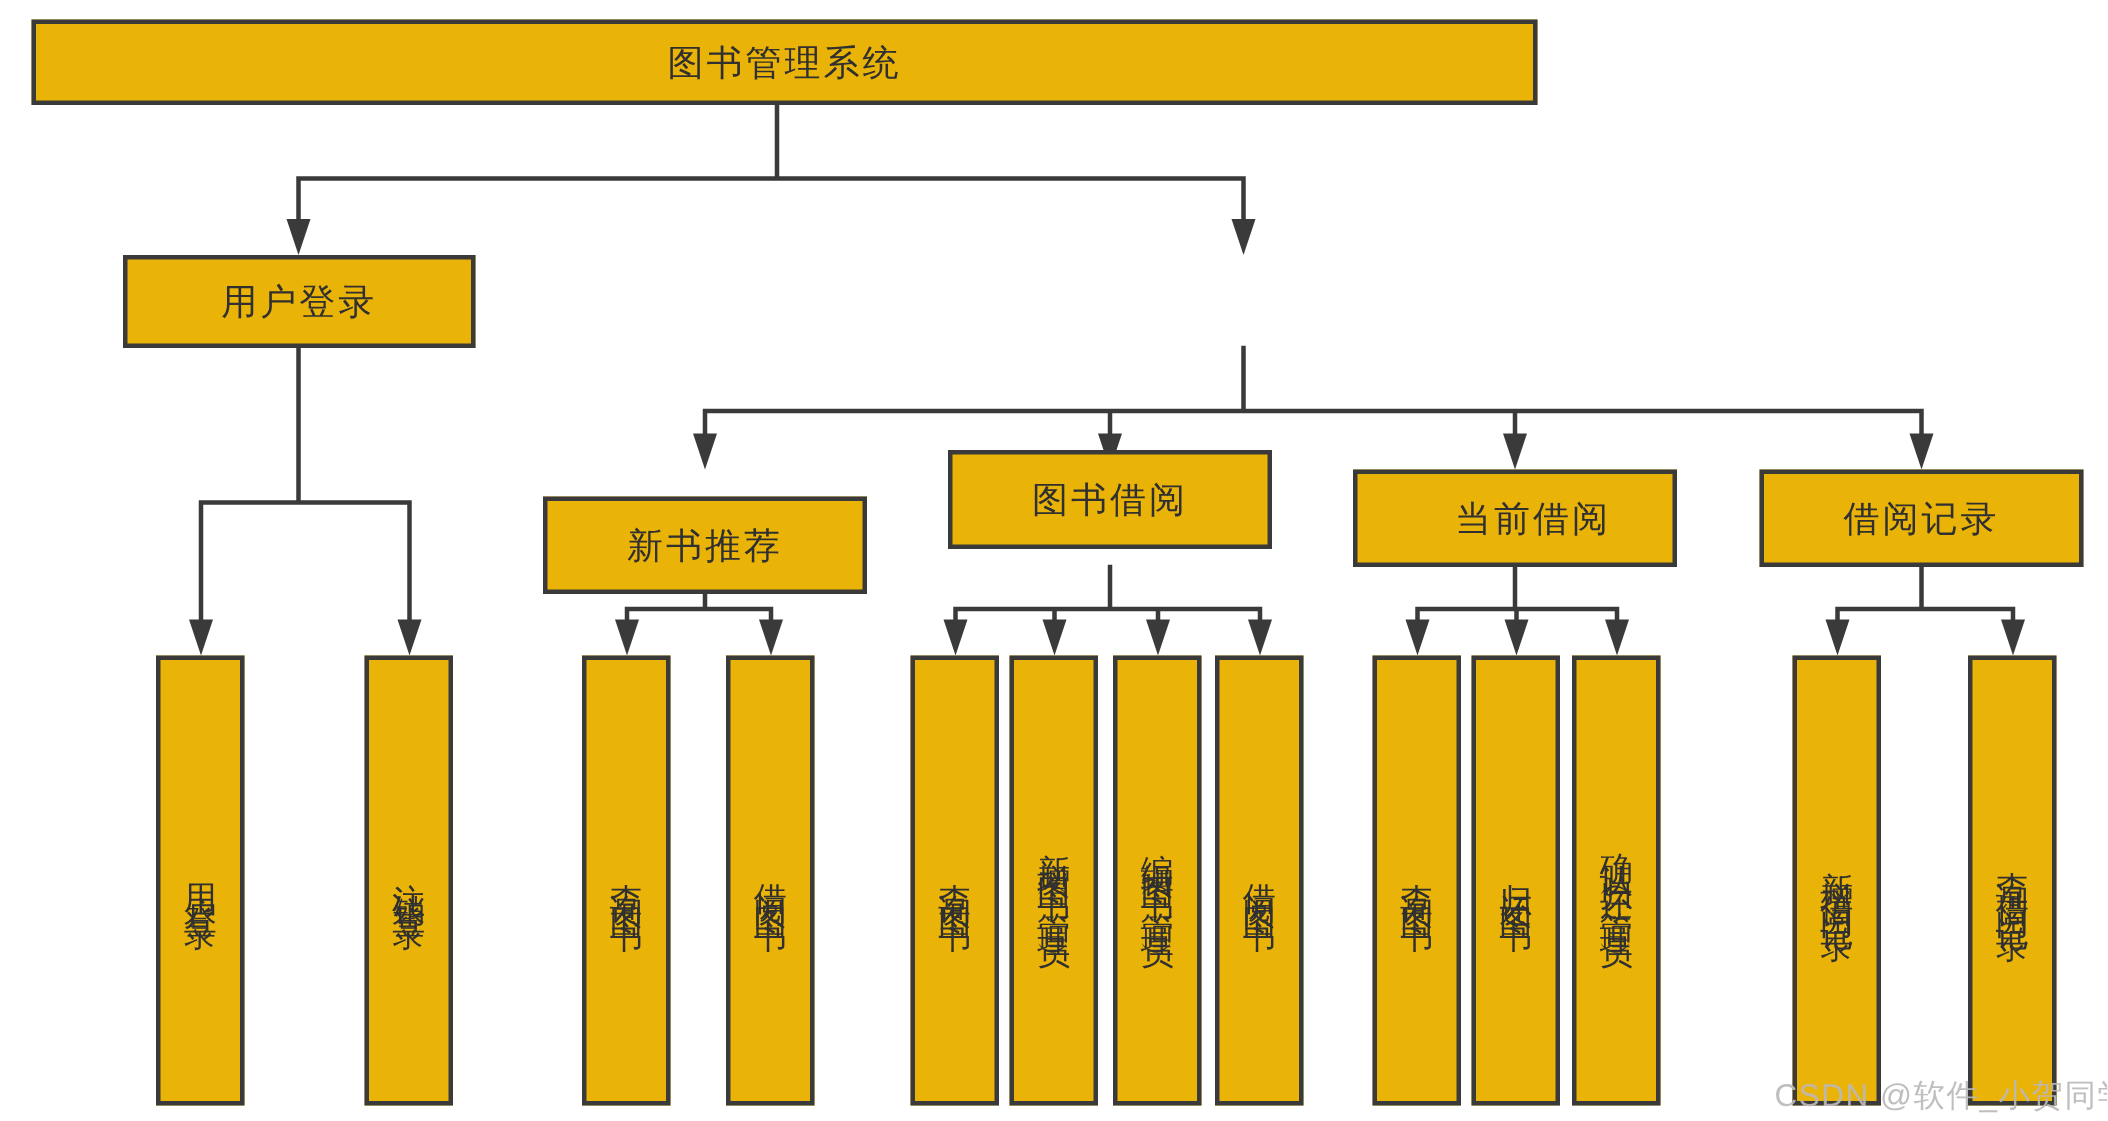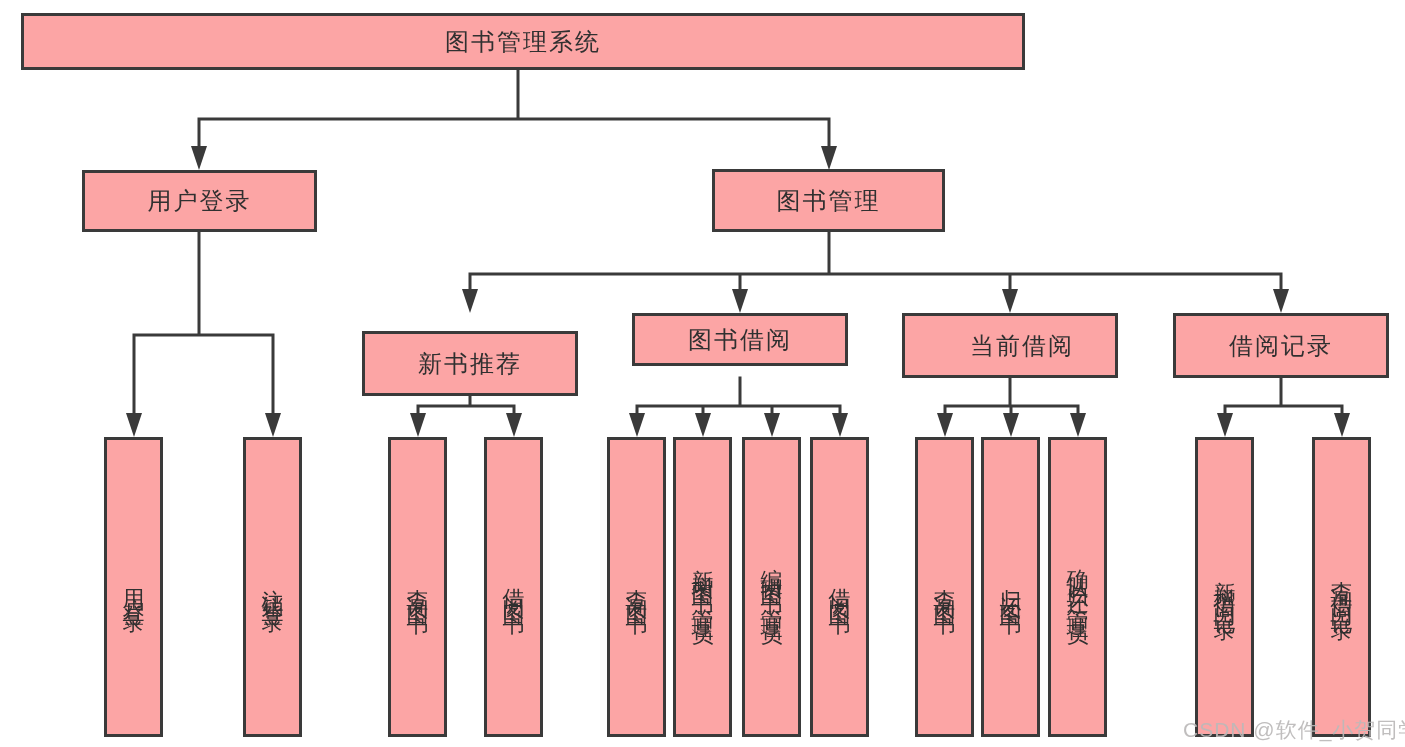--- a/index.html
+++ b/index.html
@@ -8,40 +8,40 @@
     width:1405px;height:747px;
     background:#ffffff;
     font-family:"Liberation Sans","DejaVu Sans",sans-serif;
     overflow:hidden;
   }
   #connectors{position:absolute;left:0;top:0;z-index:0;}
   .box{
     position:absolute;
     box-sizing:border-box;
     border:3px solid #3a3a3a;
-    background:#fca5a5;
+    background:#eab308;
     display:flex;align-items:center;justify-content:center;
     color:#303030;
     z-index:1;
   }
   .hlabel{font-size:24px;letter-spacing:2px;white-space:nowrap;}
   .leaf span{
     writing-mode:vertical-rl;
     text-orientation:mixed;
     letter-spacing:8px;
     font-size:22px;
     color:#303030;
     line-height:1;
   }
   
   .n-root{left:21px;top:13px;width:1004px;height:57px;}
   .n-user-login{left:82px;top:170px;width:235px;height:62px;}
   .n-book-mgmt{left:712px;top:169px;width:233px;height:63px;}
   .n-new-books{left:362px;top:313px;width:216px;height:65px;margin-top:18px;}
-  .n-book-borrow{left:632px;top:313px;width:216px;height:53px;}
+  .n-book-borrow{left:632px;top:300px;width:216px;height:66px;}
   .n-current-borrow{left:902px;top:313px;width:216px;height:65px;padding-left:24px;}
   .n-borrow-records{left:1173px;top:313px;width:216px;height:65px;}
   .leaf{top:437px;width:59px;height:300px;}
   .l1{left:104px;} .l2{left:243px;}
   .l3{left:388px;} .l4{left:484px;}
   .l5{left:607px;} .l6{left:673px;} .l7{left:742px;} .l8{left:810px;}
   .l9{left:915px;} .l10{left:981px;} .l11{left:1048px;}
   .l12{left:1195px;} .l13{left:1312px;}
   #watermark{
     position:absolute;left:1183px;top:716px;
@@ -90,21 +90,20 @@
       <path d="M1003 413 L1019 413 L1011 437 Z"></path>
       <path d="M1070 413 L1086 413 L1078 437 Z"></path>
       <path d="M1217 413 L1233 413 L1225 437 Z"></path>
       <path d="M1334 413 L1350 413 L1342 437 Z"></path>
     </g>
   </svg>
 
   <div class="box n-root hlabel">图书管理系统</div>
 
   <div class="box n-user-login hlabel">用户登录</div>
-  <div class="box n-book-mgmt hlabel">图书管理</div>
 
   <div class="box n-new-books hlabel">新书推荐</div>
   <div class="box n-book-borrow hlabel">图书借阅</div>
   <div class="box n-current-borrow hlabel">当前借阅</div>
   <div class="box n-borrow-records hlabel">借阅记录</div>
 
   <div class="box leaf l1">
     <span>用户登录</span>
   </div>
   <div class="box leaf l2">

